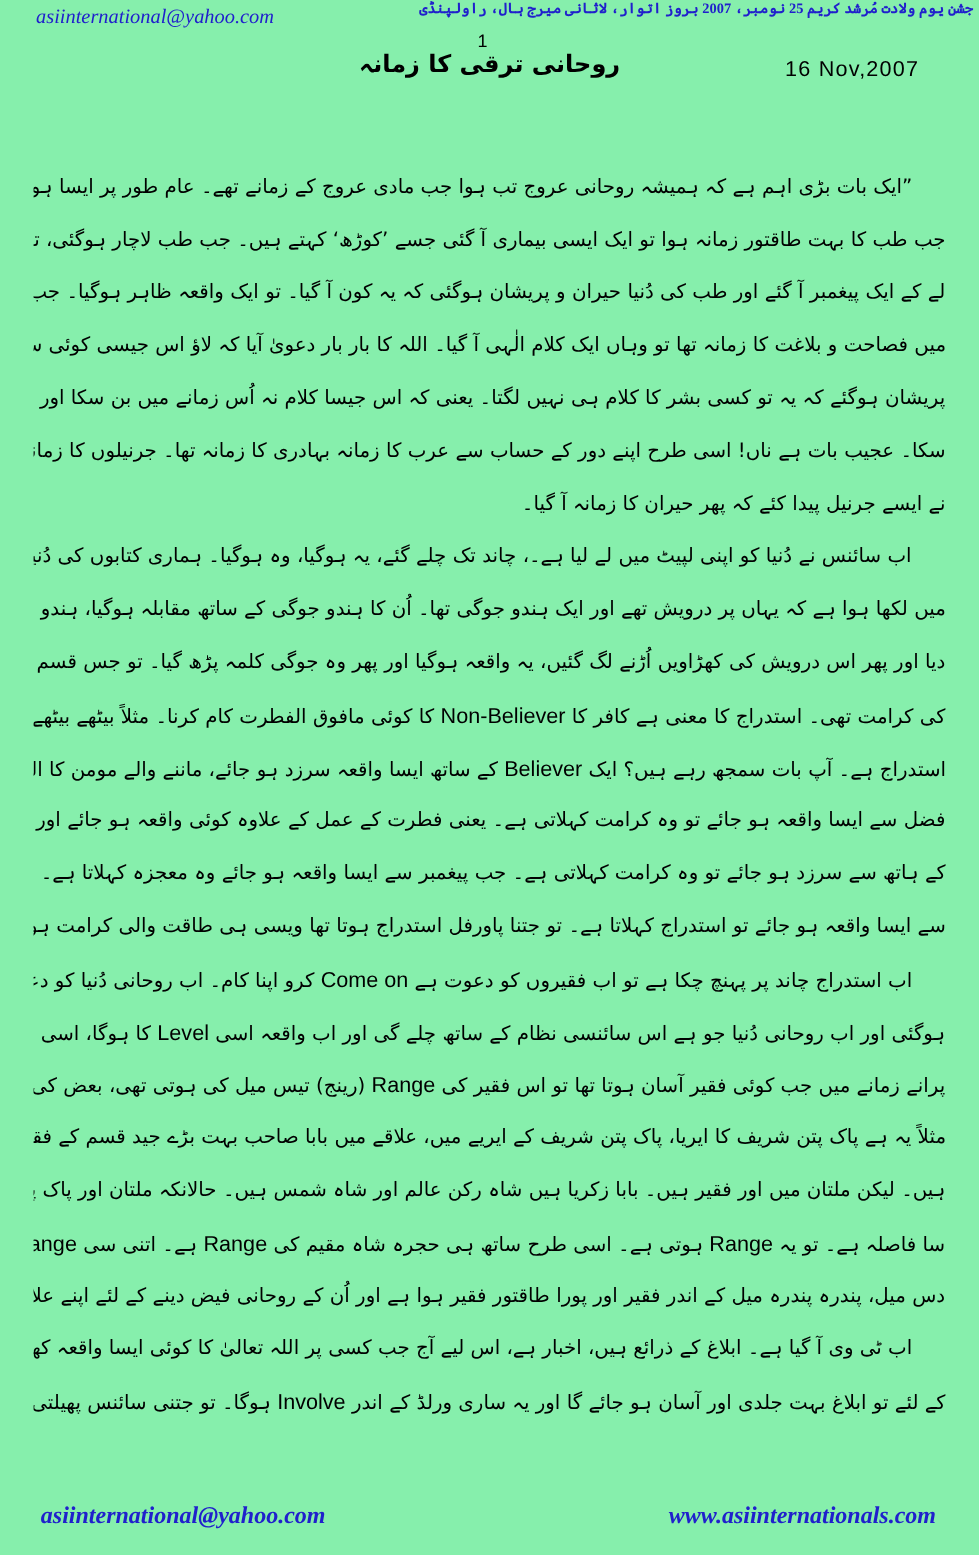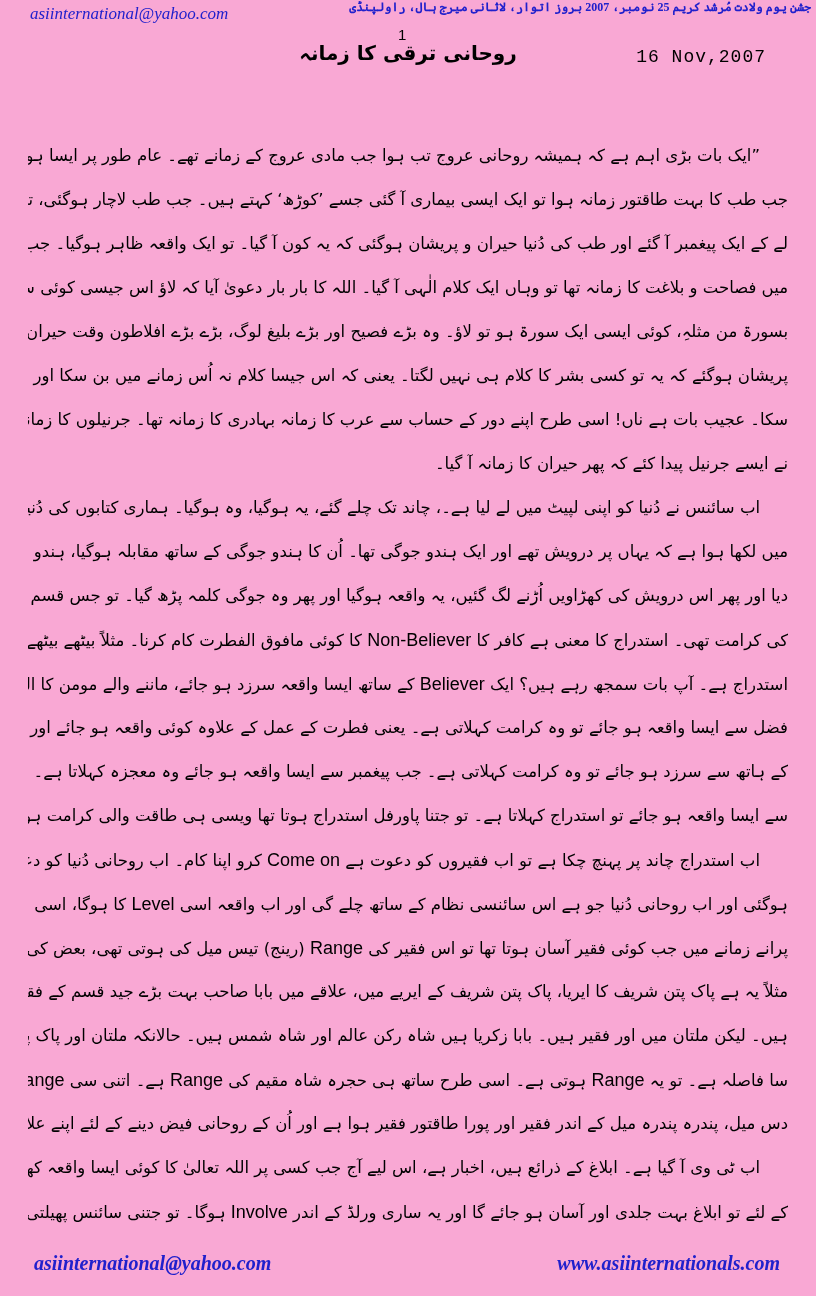--- a/index.html
+++ b/index.html
@@ -1,39 +1,39 @@
 <!DOCTYPE html>
 <html lang="ur" style="--blue: #2020cc;"><head>
 <meta charset="utf-8">
 <style>
   html,body{margin:0;padding:0;}
   body{
     width:816px;height:1296px;background:#ffffff;position:relative;
     font-family:"DejaVu Sans",sans-serif;color:#000;
   }
-  .page{position:absolute;inset:0;overflow:hidden;background:#f9a8d4;}
+  .page{position:absolute;inset:0;overflow:hidden;background:#86efac;}
 
   
   .hdr-email{
     position:absolute;left:30px;top:4px;
     font-family:"Liberation Serif",serif;font-style:italic;
     font-size:17px;color:var(--blue,#2020cc);
   }
   .hdr-event{
     position:absolute;right:5px;top:0;direction:rtl;text-align:right;
     font-size:12px;font-weight:bold;color:var(--blue,#2020cc);
     font-family:Liberation Serif, serif;white-space:nowrap;
   }
   .page-num{
     position:absolute;left:398px;top:26px;
     font-family:"Liberation Sans",sans-serif;font-size:15px;
   }
   .hdr-date{
     position:absolute;right:50px;top:47px;
-    font-family:Liberation Mono, monospace;font-size:18px;letter-spacing:1px;
+    font-family:Liberation Sans, sans-serif;font-size:18px;letter-spacing:1px;
   }
   .doc-title{
     position:absolute;left:0;right:0;top:41px;text-align:center;direction:rtl;
     font-size:20px;font-weight:bold;
   }
 
   
   .doc-body{
     position:absolute;left:28px;right:28px;top:134px;
   }
@@ -72,21 +72,20 @@
 
   <div class="hdr-date">16 Nov,2007</div>
 
   <div class="doc-title">روحانی ترقی کا زمانہ</div>
 
   <div class="doc-body">
       <div class="line first"><span>”ایک بات بڑی اہم ہے کہ ہمیشہ روحانی عروج تب ہوا جب مادی عروج کے زمانے تھے۔ عام طور پر ایسا ہوا کہ</span></div>
       <div class="line"><span>جب طب کا بہت طاقتور زمانہ ہوا تو ایک ایسی بیماری آ گئی جسے ’کوڑھ‘ کہتے ہیں۔ جب طب لاچار ہوگئی، تو وہاں دستِ شفا</span></div>
       <div class="line"><span>لے کے ایک پیغمبر آ گئے اور طب کی دُنیا حیران و پریشان ہوگئی کہ یہ کون آ گیا۔ تو ایک واقعہ ظاہر ہوگیا۔ جب عرب کے زمانے</span></div>
       <div class="line"><span>میں فصاحت و بلاغت کا زمانہ تھا تو وہاں ایک کلام الٰہی آ گیا۔ اللہ کا بار بار دعویٰ آیا کہ لاؤ اس جیسی کوئی سورۃ ہی لاؤ فــاتو</span></div>
-      <div class="line"><span>بسورۃ من مثلہِ، کوئی ایسی ایک سورۃ ہو تو لاؤ۔ وہ بڑے فصیح اور بڑے بلیغ لوگ، بڑے بڑے افلاطون وقت حیران</span></div>
       <div class="line"><span>پریشان ہوگئے کہ یہ تو کسی بشر کا کلام ہی نہیں لگتا۔ یعنی کہ اس جیسا کلام نہ اُس زمانے میں بن سکا اور نہ وقت کے اندر کوئی ٹھہر</span></div>
       <div class="line"><span>سکا۔ عجیب بات ہے ناں! اسی طرح اپنے دور کے حساب سے عرب کا زمانہ بہادری کا زمانہ تھا۔ جرنیلوں کا زمانہ تھا اور اسلام</span></div>
       <div class="line last"><span>نے ایسے جرنیل پیدا کئے کہ پھر حیران کا زمانہ آ گیا۔</span></div>
       <div class="line first"><span>اب سائنس نے دُنیا کو اپنی لپیٹ میں لے لیا ہے۔، چاند تک چلے گئے، یہ ہوگیا، وہ ہوگیا۔ ہماری کتابوں کی دُنیا</span></div>
       <div class="line"><span>میں لکھا ہوا ہے کہ یہاں پر درویش تھے اور ایک ہندو جوگی تھا۔ اُن کا ہندو جوگی کے ساتھ مقابلہ ہوگیا، ہندو نے اُڑنا شروع کر</span></div>
       <div class="line"><span>دیا اور پھر اس درویش کی کھڑاویں اُڑنے لگ گئیں، یہ واقعہ ہوگیا اور پھر وہ جوگی کلمہ پڑھ گیا۔ تو جس قسم کا استدراج تھا اُس قسم</span></div>
       <div class="line"><span>کی کرامت تھی۔ استدراج کا معنی ہے کافر کا </span><span class="en">Non-Believer</span><span> کا کوئی مافوق الفطرت کام کرنا۔ مثلاً بیٹھے بیٹھے اُڑ جانا ایک</span></div>
       <div class="line"><span>استدراج ہے۔ آپ بات سمجھ رہے ہیں؟ ایک </span><span class="en">Believer</span><span> کے ساتھ ایسا واقعہ سرزد ہو جائے، ماننے والے مومن کا اللہ کے</span></div>
       <div class="line"><span>فضل سے ایسا واقعہ ہو جائے تو وہ کرامت کہلاتی ہے۔ یعنی فطرت کے عمل کے علاوہ کوئی واقعہ ہو جائے اور ماننے والے مومن</span></div>
       <div class="line"><span>کے ہاتھ سے سرزد ہو جائے تو وہ کرامت کہلاتی ہے۔ جب پیغمبر سے ایسا واقعہ ہو جائے وہ معجزہ کہلاتا ہے۔ اور نہ ماننے والے</span></div>

